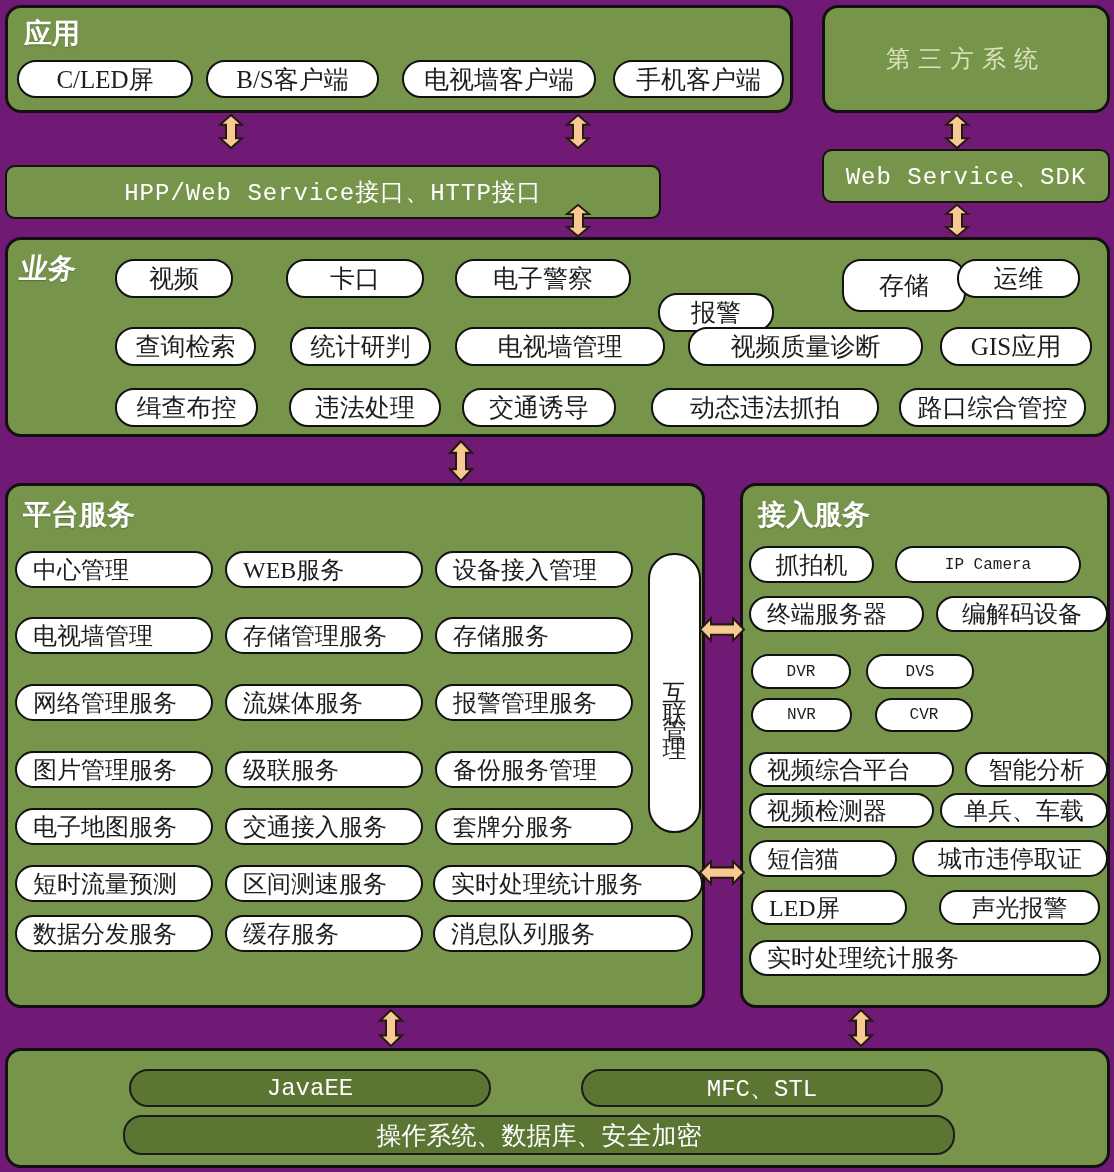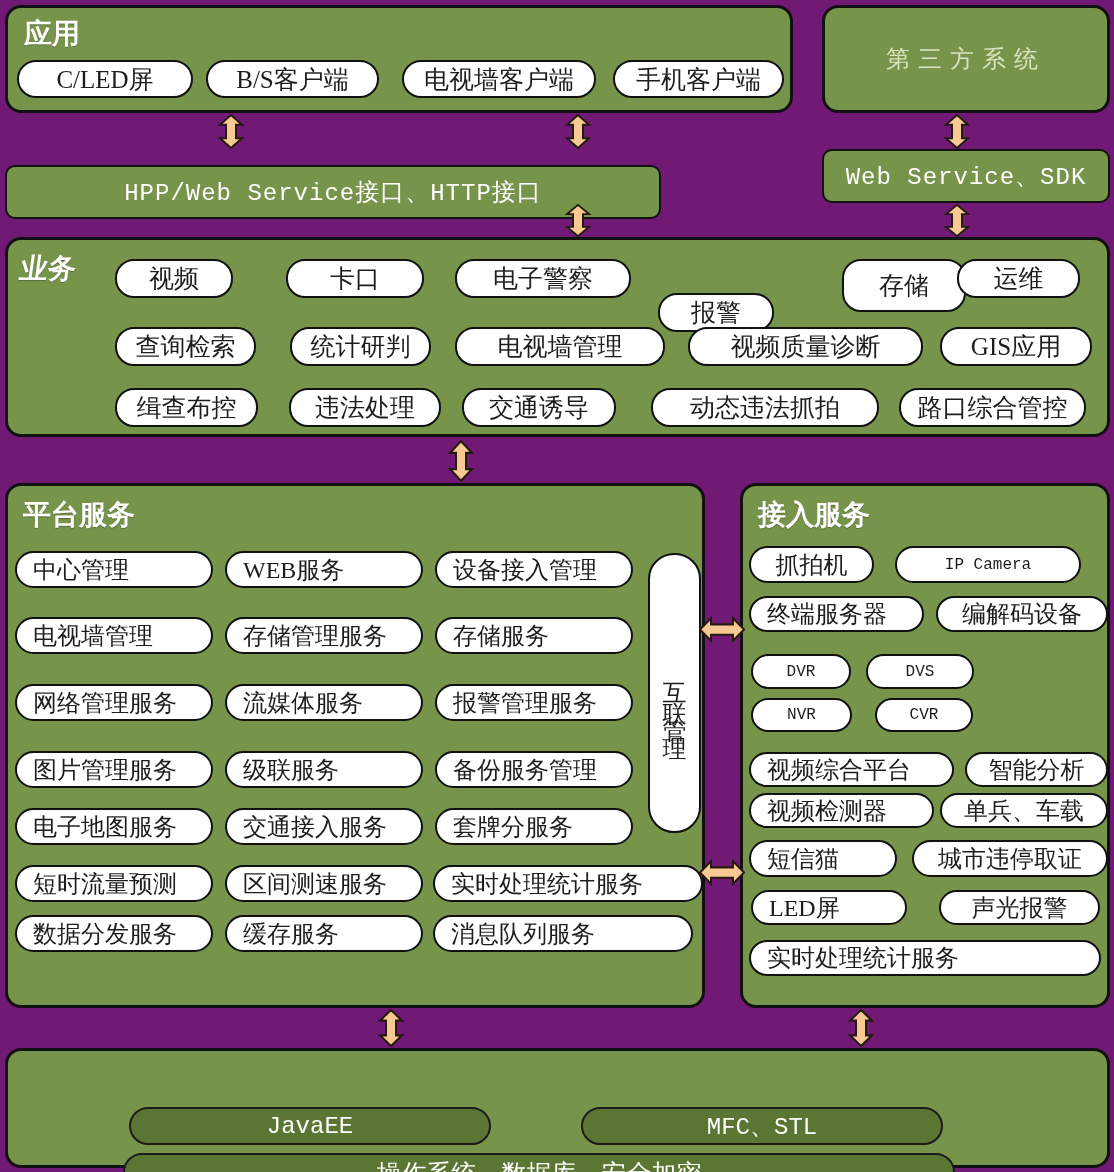--- a/index.html
+++ b/index.html
@@ -32,21 +32,21 @@
   .pill.sm{font-size:24px;}
   .vbox{
     position:absolute;background:#fff;border:2.5px solid #111;border-radius:26px;
     box-sizing:border-box;display:flex;align-items:center;justify-content:center;
     writing-mode:vertical-rl;text-orientation:upright;color:#1d1d1d;
     font:24px "Liberation Serif","DejaVu Serif",serif;letter-spacing:18px;padding-top:14px;
   }
   .darkbox{
     position:absolute;background:#5B7533;border:2.5px solid #1c1c1c;border-radius:19px;
     box-sizing:border-box;display:flex;align-items:center;justify-content:center;
-    color:#fff;white-space:nowrap;margin-top:38px;
+    color:#fff;white-space:nowrap;
   }
   .darkbox.mono{font:24px "Liberation Mono","DejaVu Sans Mono",monospace;}
   .darkbox.serif{font:25px "Liberation Serif","DejaVu Serif",serif;}
   .tp-title{
     position:absolute;inset:0;display:flex;align-items:center;justify-content:center;
     color:#D9E3C0;font:24px "Liberation Serif","DejaVu Serif",serif;letter-spacing:8px;
   }
   .arrow{position:absolute;}
   .arrow svg{display:block;width:100%;height:100%;}
 </style>

